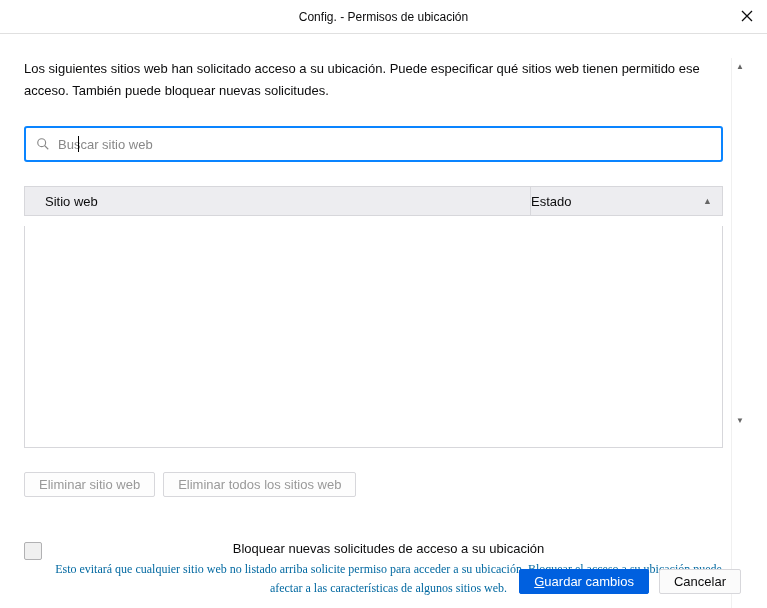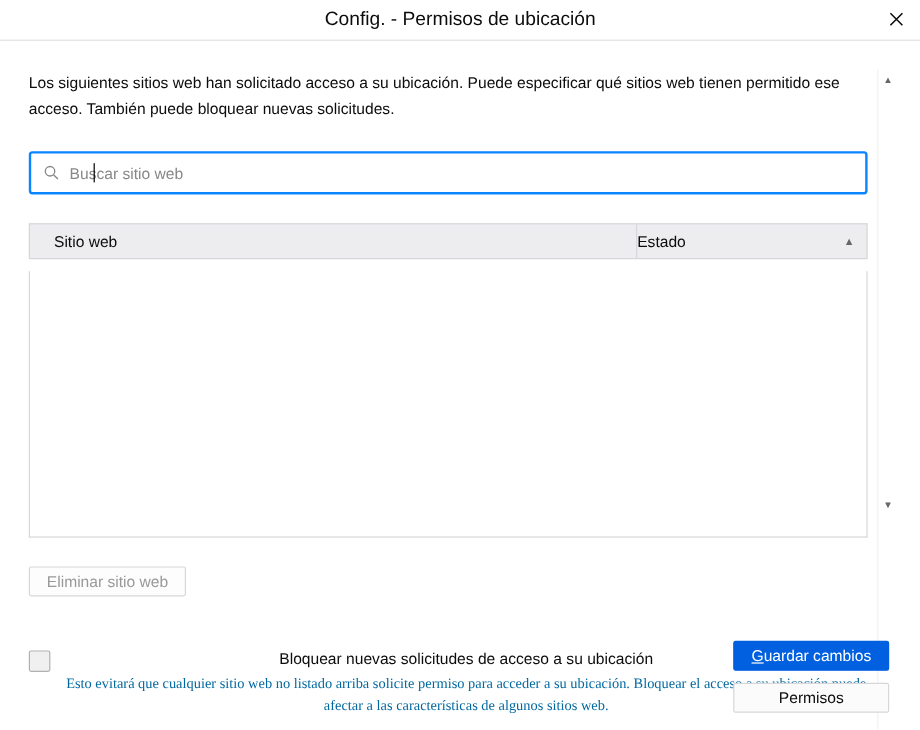--- a/index.html
+++ b/index.html
@@ -19,21 +19,21 @@
     }
     .titlebar {
       height: 34px;
       display: flex;
       align-items: center;
       justify-content: center;
       position: relative;
       border-bottom: 1px solid #e0e0e0;
     }
     .titlebar-title {
-      font-size: 16px;
+      font-size: 12px;
       color: #0c0c0d;
     }
     .titlebar-close {
       position: absolute;
       right: 8px;
       top: 4px;
       width: 24px;
       height: 24px;
       display: flex;
       align-items: center;
@@ -197,21 +197,20 @@
       color: #0369a1;
       line-height: 1.6;
       font-family: Liberation Serif, serif;
     }
     .footer-buttons {
       position: absolute;
       bottom: 14px;
       right: 26px;
       display: flex;
       gap: 10px;
-      flex-direction: column;
     }
     .btn-primary {
       background: #0060df;
       color: #fff;
       border: 1px solid #0060df;
     }
     .btn-primary .underline {
       text-decoration: underline;
     }
   </style>
@@ -244,33 +243,34 @@
       <div class="col-sitio">Sitio web</div>
       <div class="col-estado">
         <span>Estado</span>
         <span class="sort-arrow">▲</span>
       </div>
     </div>
     <div class="table-body"></div>
 
     <div class="remove-row">
       <button class="btn" disabled="">Eliminar sitio web</button>
+      <button class="btn" disabled="">Eliminar todos los sitios web</button>
     </div>
 
     <div class="block-section">
       <div class="checkbox"></div>
       <div class="block-text">
         <div class="block-label">Bloquear nuevas solicitudes de acceso a su ubicación</div>
         <div class="block-desc">Esto evitará que cualquier sitio web no listado arriba solicite permiso para acceder a su ubicación. Bloquear el acceso a su ubicación puede afectar a las características de algunos sitios web.</div>
       </div>
     </div>
   </div>
 
   <div class="scrollbar-rail">
     <div class="scroll-arrow top">▲</div>
     <div class="scroll-arrow bottom">▼</div>
   </div>
 
   <div class="footer-buttons">
     <button class="btn btn-primary"><span class="underline">G</span><span id="save-rest">uardar cambios</span></button>
-    <button class="btn">Permisos</button>
+    <button class="btn">Cancelar</button>
   </div>
 </div>
 
 </body></html>

